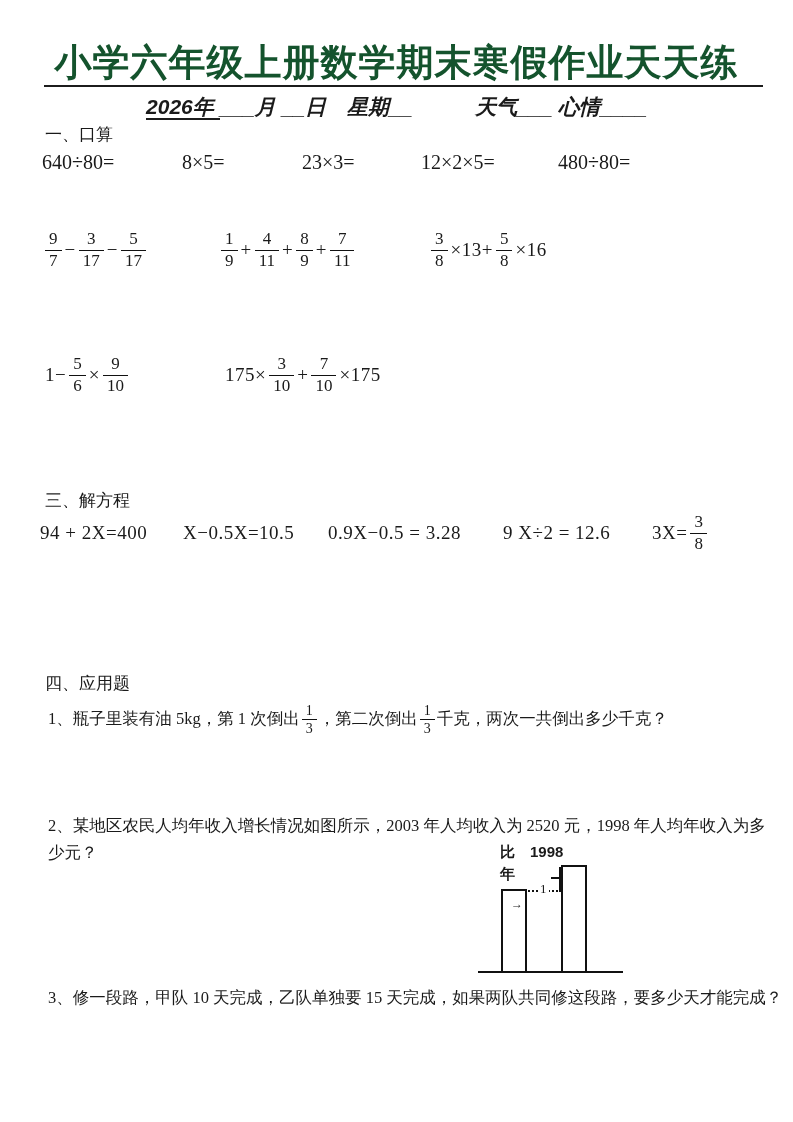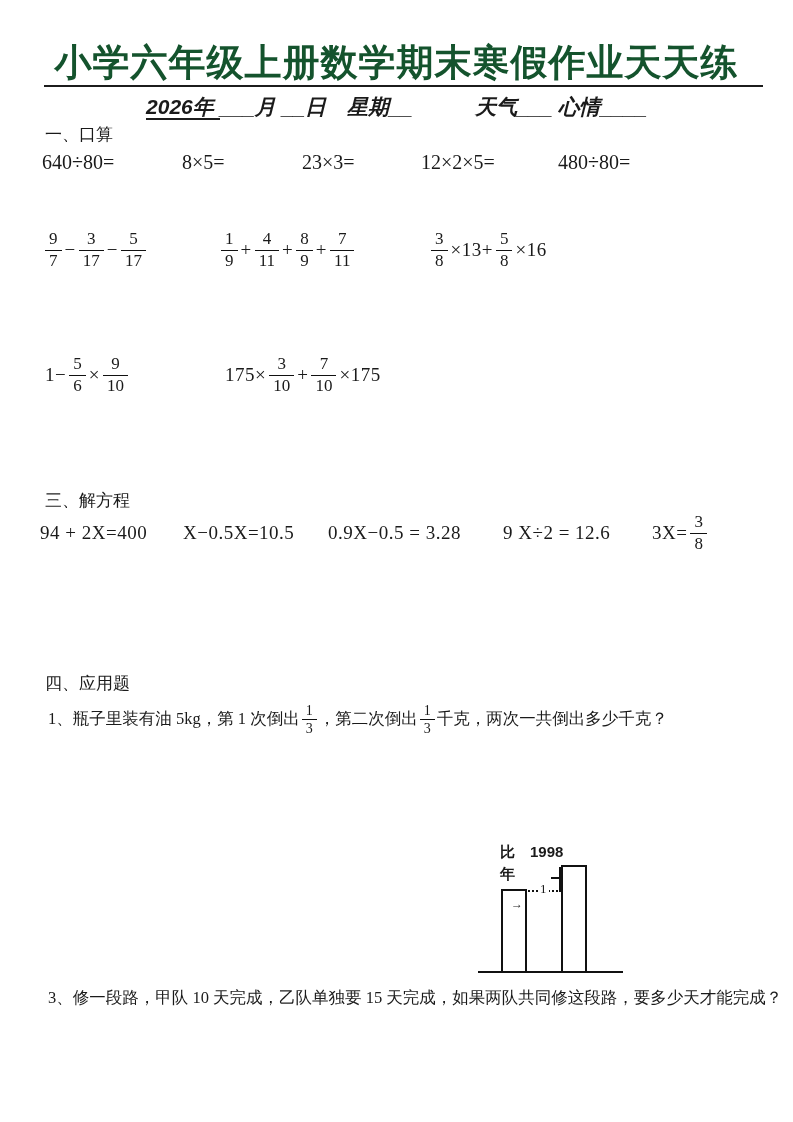--- a/index.html
+++ b/index.html
@@ -64,20 +64,21 @@
 
   <div class="sec-h" style="top:489px">三、解方程</div>
   <div class="expr" style="left:40px;top:520px"><span class="tok">94 + 2X=400</span></div>
   <div class="expr" style="left:183px;top:520px"><span class="tok">X−0.5X=10.5</span></div>
   <div class="expr" style="left:328px;top:520px"><span class="tok">0.9X−0.5 = 3.28</span></div>
   <div class="expr" style="left:503px;top:520px"><span class="tok">9 X÷2 = 12.6</span></div>
   <div class="expr" style="left:652px;top:513px"><span class="tok">3X=</span><span class="frac"><span class="num">3</span><span class="den">8</span></span></div>
 
   <div class="sec-h" style="top:672px">四、应用题</div>
   <div class="para" style="top:703px;width:730px"><span class="tok">1、瓶子里装有油 5kg，第 1 次倒出</span><span class="frac"><span class="num">1</span><span class="den">3</span></span><span class="tok">，第二次倒出</span><span class="frac"><span class="num">1</span><span class="den">3</span></span><span class="tok">千克，两次一共倒出多少千克？</span></div>
+  <div class="para" style="top:812px;width:732px">2、某地区农民人均年收入增长情况如图所示，2003 年人均收入为 2520 元，1998 年人均年收入为多少元？</div>
   <div class="para" style="top:984px;width:740px">3、修一段路，甲队 10 天完成，乙队单独要 15 天完成，如果两队共同修这段路，要多少天才能完成？</div>
 
   <div class="chart">
     <div class="clabel" style="left:22px;top:3px">比　1998</div>
     <div class="clabel" style="left:22px;top:25px">年</div>
     <div class="bar" style="left:23px;top:49px;width:26px;height:84px"></div>
     <div class="bar" style="left:83px;top:25px;width:26px;height:108px"></div>
     <div class="dotted" style="left:47px;top:50px;width:36px"></div>
     <div class="diff-num" style="left:60px;top:42px">1</div>
     <div class="arrow" style="left:33px;top:58px">→</div>

